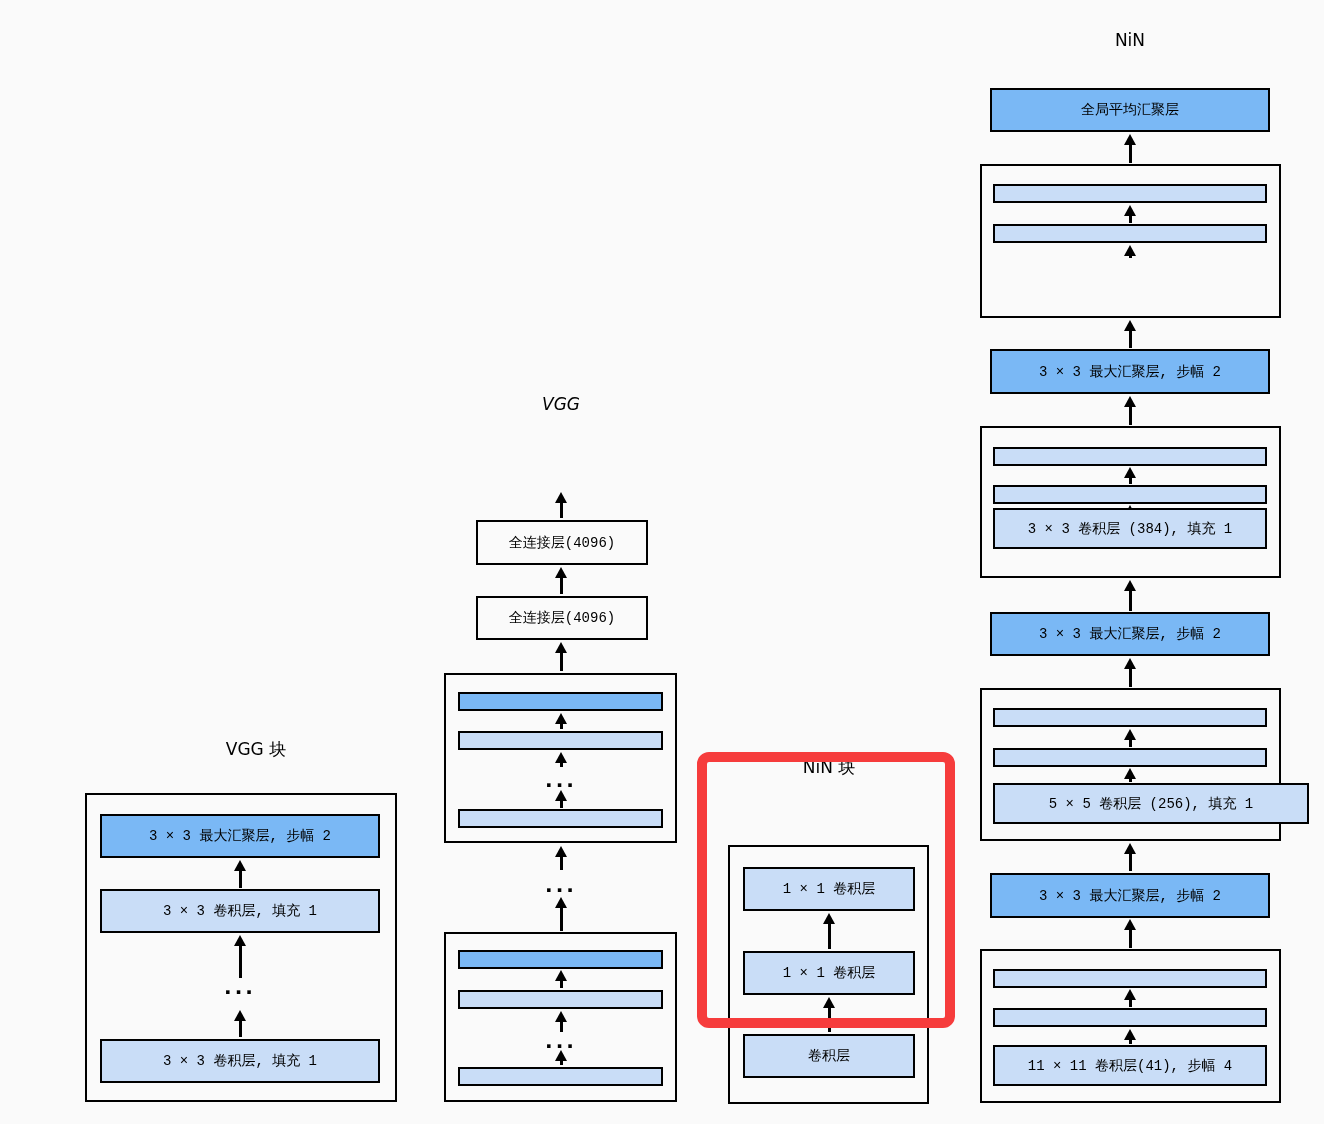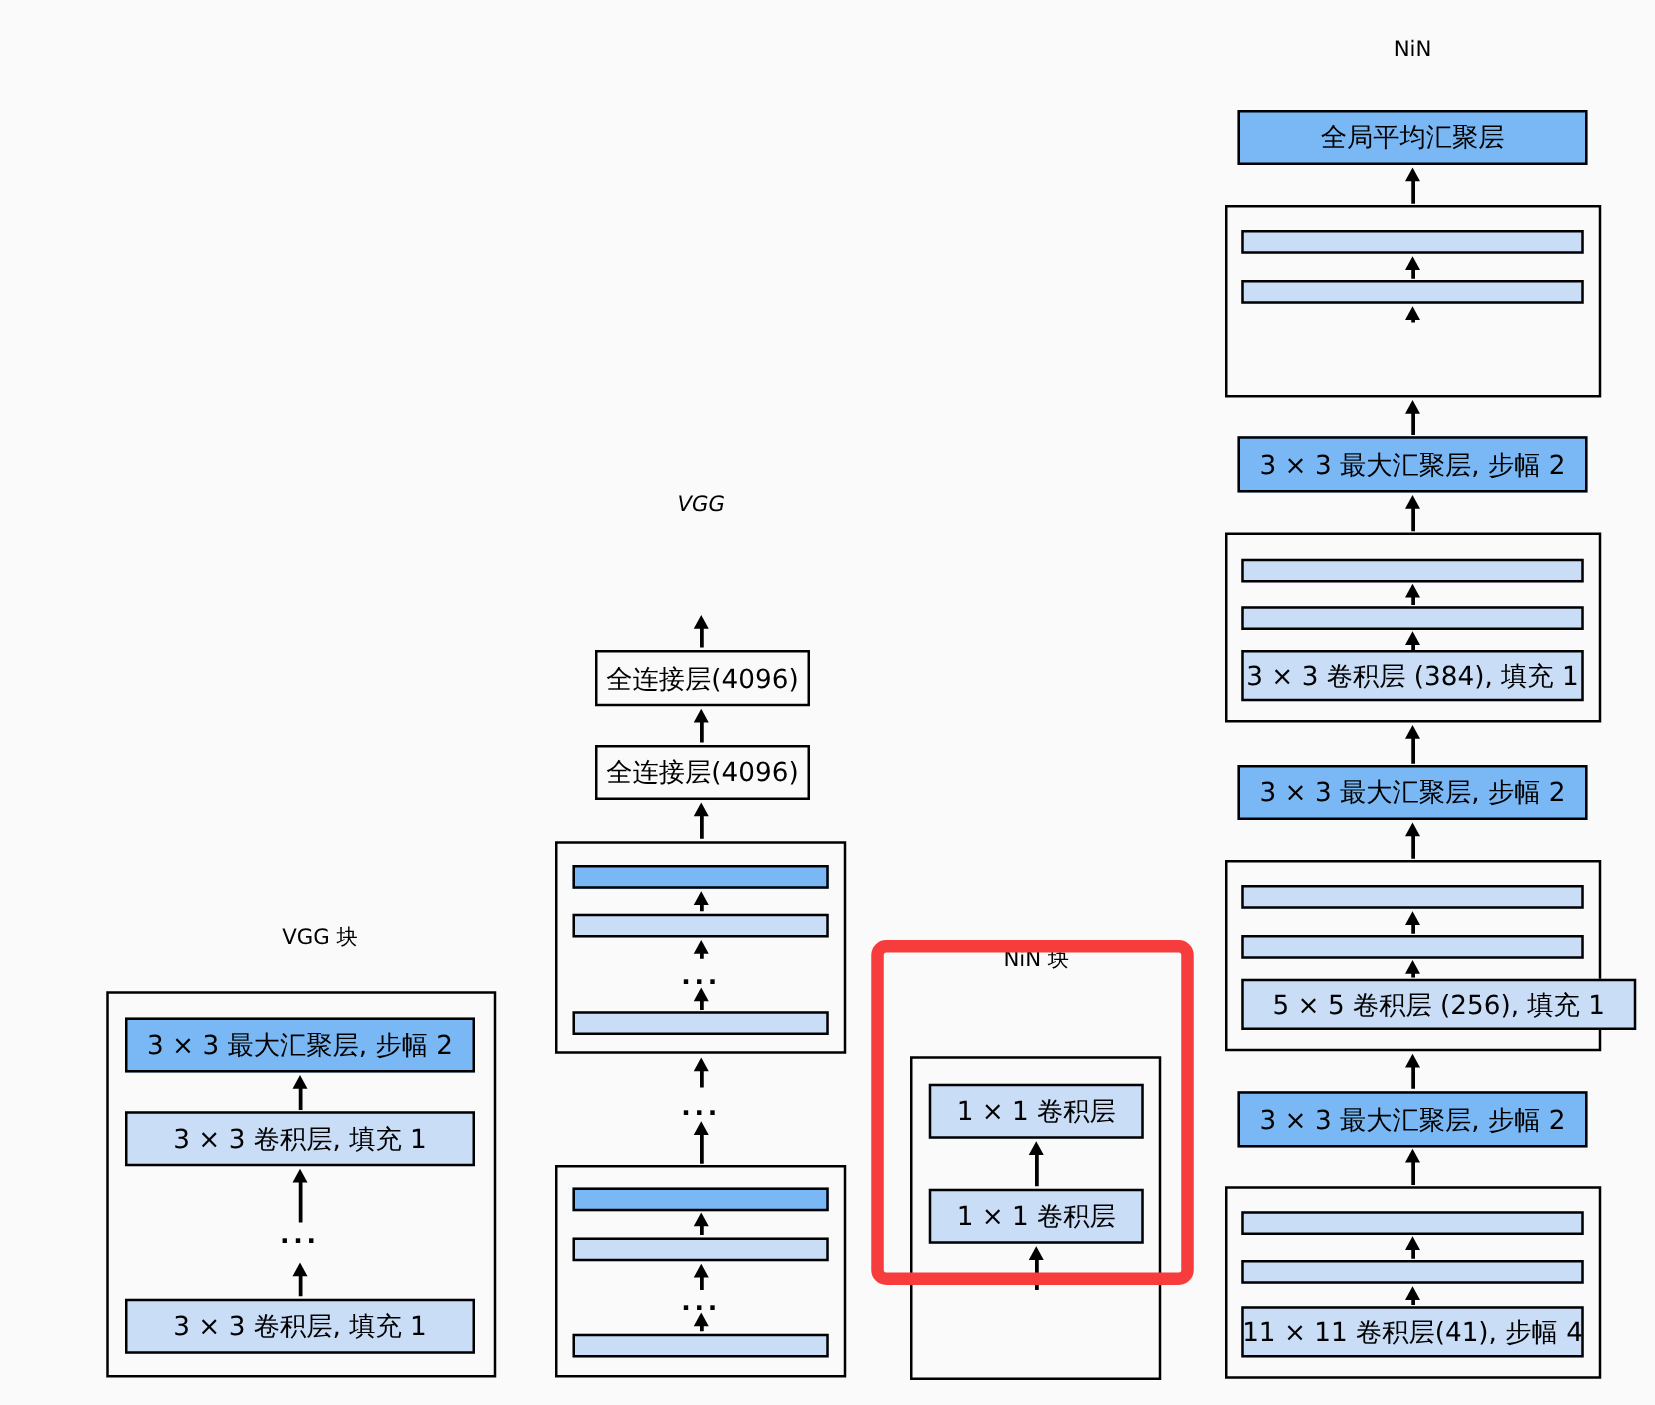--- a/index.html
+++ b/index.html
@@ -25,23 +25,24 @@
     position:absolute;
     font-size:17px;
     text-align:center;
     white-space:nowrap;
   }
   .box{
     position:absolute;
     box-sizing:border-box;
     border:2px solid var(--ink);
     display:flex;align-items:center;justify-content:center;
-    font-size:21px;
+    font-size:14px;
     white-space:nowrap;
     background:var(--bg);
+    font-family:Liberation Mono, monospace;
   }
   .pool{background:var(--pool-fill);}
   .conv{background:var(--conv-fill);}
   .group{
     position:absolute;
     box-sizing:border-box;
     border:2px solid var(--ink);
     background:transparent;
   }
   .bar{
@@ -177,20 +178,21 @@
   <div class="box conv" style="left:743px;top:867px;width:172px;height:44px;">1 × 1 卷积层</div>
   <div class="arrow" style="left:822px;top:913px;height:36px;">
       <span class="head"></span>
       <span class="shaft"></span>
     </div>
   <div class="box conv" style="left:743px;top:951px;width:172px;height:44px;">1 × 1 卷积层</div>
   <div class="arrow" style="left:822px;top:997px;height:35px;">
       <span class="head"></span>
       <span class="shaft"></span>
     </div>
+  <div class="box conv" style="left:743px;top:1034px;width:172px;height:44px;">卷积层</div>
 
   <div class="title" style="left:1080px;top:30px;width:100px;">NiN</div>
   <div class="box pool" style="left:990px;top:88px;width:280px;height:44px;">全局平均汇聚层</div>
   <div class="arrow" style="left:1123px;top:134px;height:29px;">
       <span class="head"></span>
       <span class="shaft"></span>
     </div>
 
   <div class="group" style="left:980px;top:164px;width:301px;height:154px;"></div>
   <div class="bar conv" style="left:993px;top:184px;width:274px;"></div>
@@ -218,21 +220,21 @@
   <div class="bar conv" style="left:993px;top:447px;width:274px;"></div>
   <div class="arrow" style="left:1123px;top:467px;height:17px;">
       <span class="head"></span>
       <span class="shaft"></span>
     </div>
   <div class="bar conv" style="left:993px;top:485px;width:274px;"></div>
   <div class="arrow" style="left:1123px;top:505px;height:16px;">
       <span class="head"></span>
       <span class="shaft"></span>
     </div>
-  <div class="box conv" style="left:993px;top:520px;width:274px;height:41px;">3 × 3 卷积层 (384), 填充 1</div>
+  <div class="box conv" style="left:993px;top:508px;width:274px;height:41px;">3 × 3 卷积层 (384), 填充 1</div>
 
   <div class="arrow" style="left:1123px;top:580px;height:31px;">
       <span class="head"></span>
       <span class="shaft"></span>
     </div>
   <div class="box pool" style="left:990px;top:612px;width:280px;height:44px;">3 × 3 最大汇聚层, 步幅 2</div>
   <div class="arrow" style="left:1123px;top:658px;height:29px;">
       <span class="head"></span>
       <span class="shaft"></span>
     </div>

